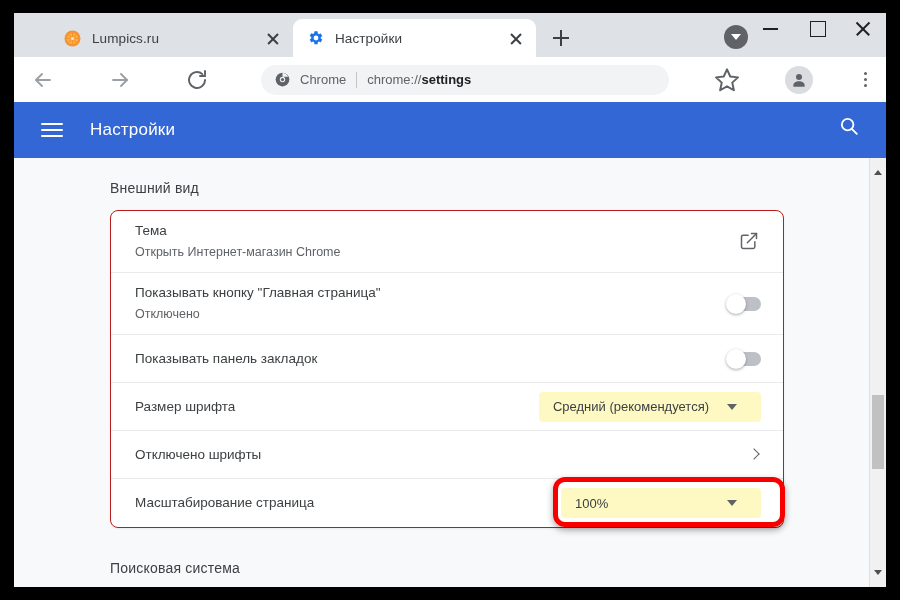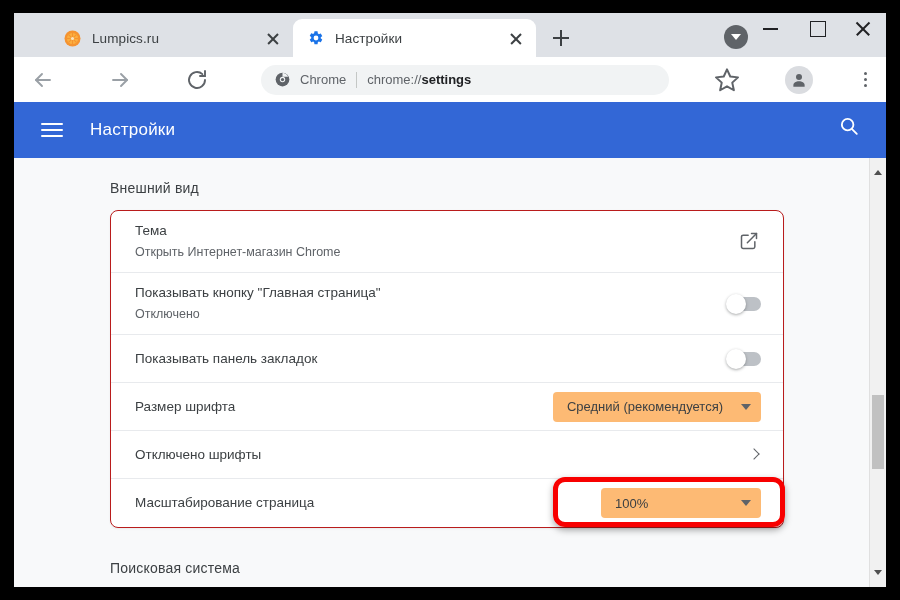--- a/index.html
+++ b/index.html
@@ -303,43 +303,43 @@
     left: -1px; top: -3px;
     width: 20px; height: 20px;
     border-radius: 50%;
     background: #ffffff;
     box-shadow: 0 1px 3px rgba(60,64,67,.45);
   }
 
   
   .select {
     height: 30px;
-    background: #fdba74;
+    background: #fef9c3;
     border-radius: 4px;
     display: flex;
     align-items: center;
-    padding: 0 10px 0 14px;
+    padding: 0 24px 0 14px;
     flex: 0 0 auto;
     min-width: 96px;
   }
   .select .val {
     font-size: 13px;
     color: #3c4043;
     white-space: nowrap;
     flex: 1 1 auto;
   }
   .select .caret {
     margin-left: 18px;
     width: 0; height: 0;
     border-left: 5px solid transparent;
     border-right: 5px solid transparent;
     border-top: 6px solid #5f6368;
     flex: 0 0 10px;
   }
-  .select.zoom-select { width: 160px; justify-content: flex-end; }
+  .select.zoom-select { width: 200px; justify-content: flex-end; }
 
   .ext-link-icon { width: 22px; height: 22px; flex: 0 0 22px; }
   .chevron-right {
     width: 14px; height: 14px; flex: 0 0 14px;
     position: relative;
   }
   .chevron-right::after {
     content: "";
     position: absolute;
     left: 3px; top: 2px;

